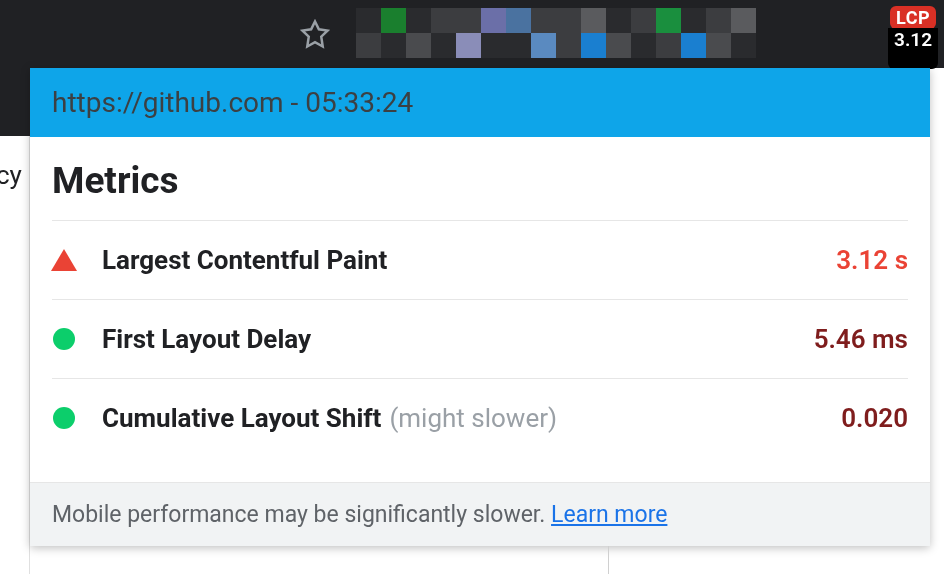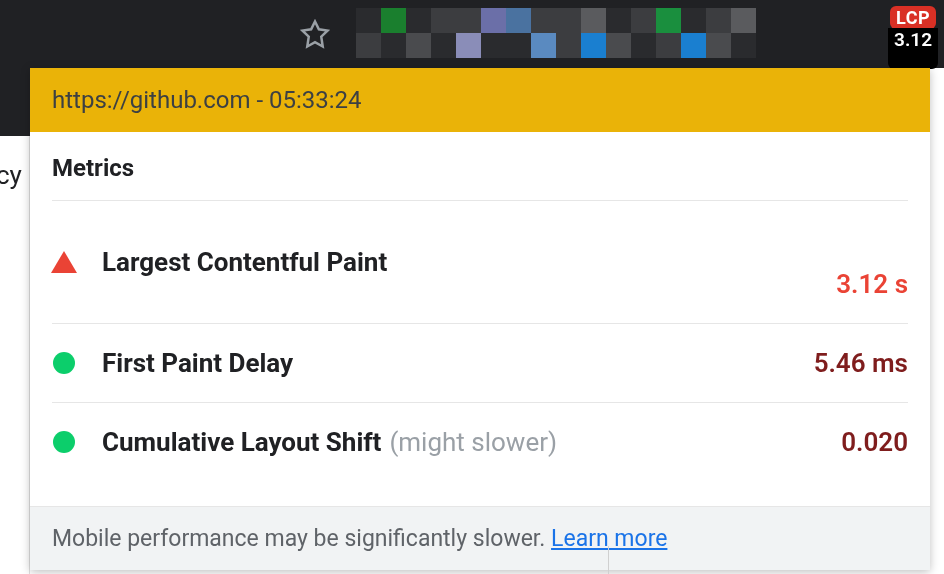--- a/index.html
+++ b/index.html
@@ -94,31 +94,31 @@
     .popup {
       position: absolute;
       left: 30px;
       top: 68px;
       right: 14px;
       background: #fff;
       box-shadow: 0 2px 10px rgba(0,0,0,0.25);
       border-radius: 0 0 3px 3px;
     }
     .popup-header {
-      background: #eab308;
+      background: #0ea5e9;
       padding: 18px 22px;
-      font-size: 24px;
+      font-size: 28px;
       color: #3c4043;
     }
     .popup-body {
       padding: 22px 22px 10px;
     }
     .metrics-title {
       font-weight: 700;
-      font-size: 24px;
+      font-size: 37px;
       color: #202124;
       margin-bottom: 18px;
     }
     .metric-row {
       display: flex;
       align-items: center;
       padding: 24px 0;
       border-top: 1px solid #e6e6e6;
       font-size: 26px;
     }
@@ -150,21 +150,21 @@
     }
     .metric-note {
       font-weight: 400;
       color: #9aa0a6;
       margin-left: 8px;
     }
     .metric-value {
       margin-left: auto;
       font-weight: 600;
     }
-    .val-red { color: #ea4335; margin-top: 44px; }
+    .val-red { color: #ea4335; }
     .val-green { color: #7f1d1d; }
     .popup-footer {
       background: #f1f3f4;
       padding: 18px 22px;
       font-size: 23px;
       color: #5f6368;
       border-top: 1px solid #e6e6e6;
       margin-top: 15px;
     }
     .popup-footer a {
@@ -261,21 +261,21 @@
           <div class="triangle-red"></div>
         </div>
       <span class="metric-label">Largest Contentful Paint</span>
       <span class="metric-value val-red">3.12 s</span>
     </div>
 
     <div class="metric-row">
       <div class="metric-icon">
           <div class="circle-green"></div>
         </div>
-      <span class="metric-label">First Paint Delay</span>
+      <span class="metric-label">First Layout Delay</span>
       <span class="metric-value val-green">5.46 ms</span>
     </div>
 
     <div class="metric-row">
       <div class="metric-icon">
           <div class="circle-green"></div>
         </div>
       <span class="metric-label">Cumulative Layout Shift</span>
       <span class="metric-note">(might slower)</span>
       <span class="metric-value val-green">0.020</span>

